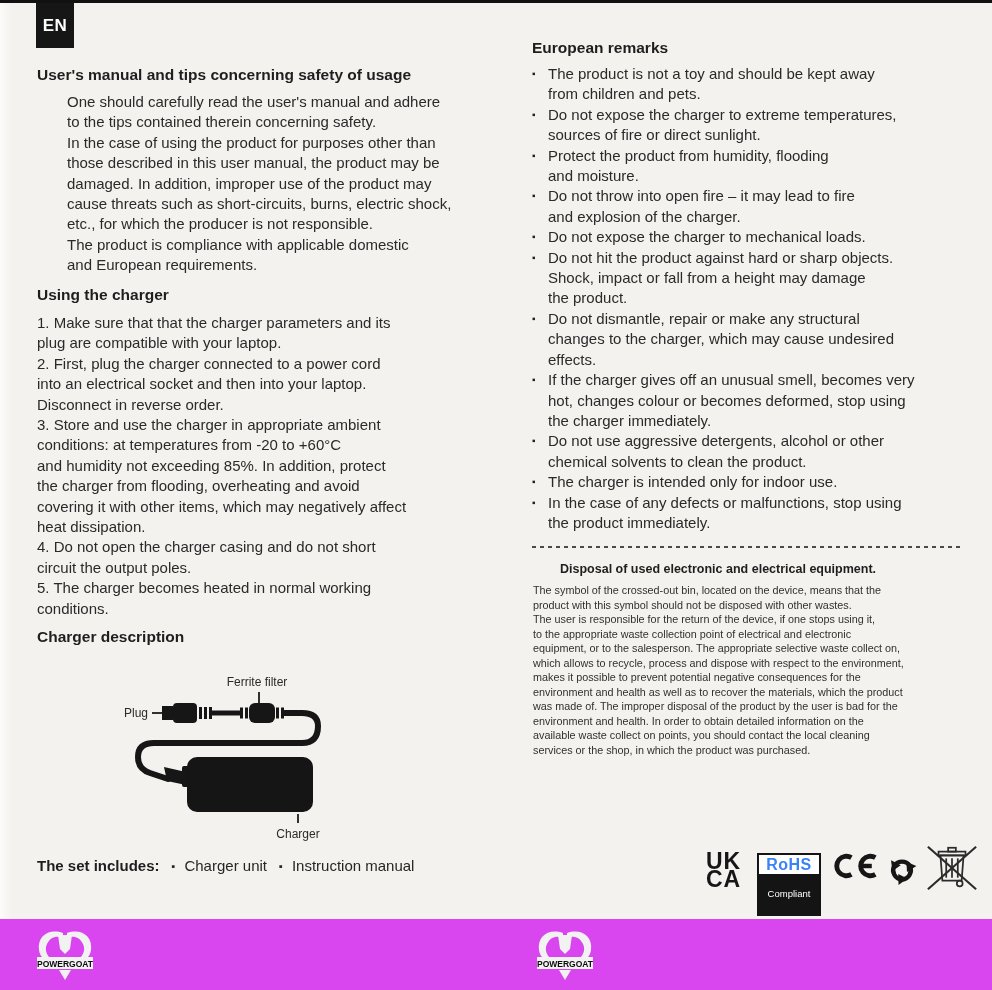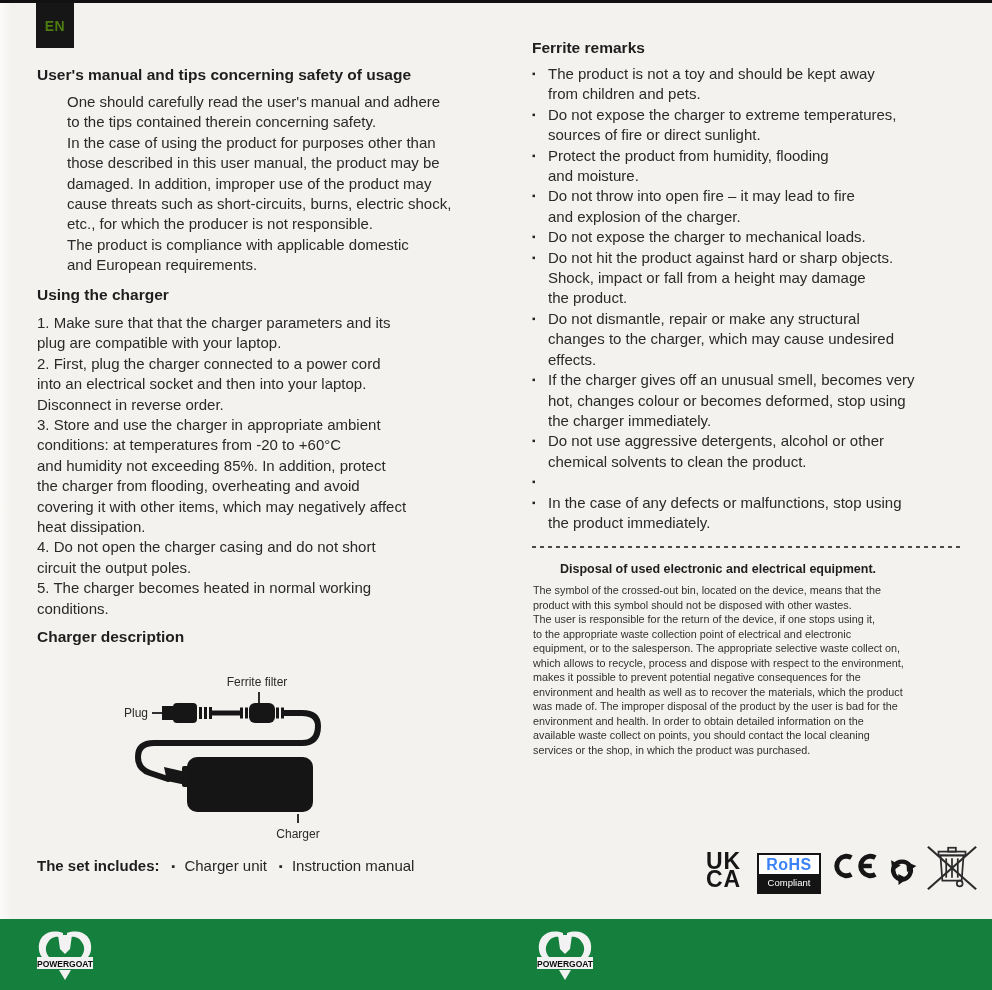--- a/index.html
+++ b/index.html
@@ -11,21 +11,21 @@
     color:#262626;
     overflow:hidden;
   }
   .page::before{ 
     content:"";position:absolute;left:0;top:0;width:12px;height:100%;
     background:linear-gradient(90deg,#fcfbf9, #f3f2ef);pointer-events:none;
   }
   .top-strip{position:absolute;left:0;top:0;width:100%;height:3px;background:#111;}
   .en-badge{
     position:absolute;left:36px;top:3px;width:38px;height:45px;
-    background:#161616;color:#4d7c0f;font-weight:bold;font-size:14px;
+    background:#161616;color:#ffffff;font-weight:bold;font-size:17px;
     display:flex;align-items:center;justify-content:center;letter-spacing:.5px;
   }
   .h-main{position:absolute;font-weight:bold;font-size:15.5px;color:#1e1e1e;white-space:nowrap;}
   .body-text{position:absolute;font-size:15px;line-height:20.4px;white-space:pre-line;color:#2a2a2a;}
   #lt-title{left:37px;top:66px;}
   #lt-intro{left:37px;top:92px;width:440px;margin-left:30px;}
   #lt-using-h{left:37px;top:286px;}
   #lt-using{left:37px;top:313px;width:440px;}
   #lt-desc-h{left:37px;top:628px;}
   #diagram{position:absolute;left:80px;top:662px;}
@@ -45,26 +45,26 @@
     position:absolute;left:532px;top:546px;width:428px;height:2px;
     background:repeating-linear-gradient(90deg,#4a4a4a 0 4px,transparent 4px 8px);
   }
   #rt-disp-h{left:533px;top:562px;font-size:12.5px;padding-left:27px;}
   #rt-disp{left:533px;top:583px;width:462px;font-size:10.8px;line-height:14.5px;color:#303030;}
   
   .badge{position:absolute;}
   .ukca{left:706px;top:852px;font-weight:bold;font-size:23px;line-height:18px;color:#161616;letter-spacing:1px;text-align:center;}
   .rohs{left:757px;top:853px;width:60px;border:2.5px solid #141414;background:#fff;text-align:center;}
   .rohs-top{font-weight:bold;font-size:16px;line-height:19px;color:#3b82f6;letter-spacing:.5px;}
-  .rohs-bottom{background:#141414;color:#fff;font-size:9.5px;line-height:12px;padding:3px 0;}
+  .rohs-bottom{background:#141414;color:#fff;font-size:9.5px;line-height:12px;padding:14px 0;}
   .ce{left:831px;top:853px;}
   .recycle{left:884px;top:851px;}
   .weee{left:925px;top:843px;}
   
-  .footer-bar{position:absolute;left:0;top:919px;width:992px;height:71px;background:#15803d;}
+  .footer-bar{position:absolute;left:0;top:919px;width:992px;height:71px;background:#d946ef;}
   .brand-logo{position:absolute;top:7px;}
   .brand-logo.l1{left:33px;}
   .brand-logo.l2{left:533px;}
 </style>
 </head>
 <body>
 
 <div class="page">
   <div class="top-strip"></div>
   <div class="en-badge">EN</div>
@@ -130,21 +130,21 @@
     </g>
     <rect x="107" y="95" width="126" height="55" rx="10" fill="#151515"></rect>
   </svg>
 
   <div class="set-line">
     <span class="set-label">The set includes:</span>
     <span class="set-item">Charger unit</span>
     <span class="set-item">Instruction manual</span>
   </div>
 
-  <div class="h-main" id="rt-h">Ferrite remarks</div>
+  <div class="h-main" id="rt-h">European remarks</div>
   <ul class="bullets">
     <li>
         <span class="bm">▪</span>
         <span class="bt">The product is not a toy and should be kept away
 from children and pets.</span>
       </li>
     <li>
         <span class="bm">▪</span>
         <span class="bt">Do not expose the charger to extreme temperatures,
 sources of fire or direct sunlight.</span>
@@ -181,20 +181,21 @@
 hot, changes colour or becomes deformed, stop using
 the charger immediately.</span>
       </li>
     <li>
         <span class="bm">▪</span>
         <span class="bt">Do not use aggressive detergents, alcohol or other
 chemical solvents to clean the product.</span>
       </li>
     <li>
         <span class="bm">▪</span>
+        <span class="bt">The charger is intended only for indoor use.</span>
       </li>
     <li>
         <span class="bm">▪</span>
         <span class="bt">In the case of any defects or malfunctions, stop using
 the product immediately.</span>
       </li>
   </ul>
 
   <div class="dashed-divider"></div>
   <div class="h-main" id="rt-disp-h">Disposal of used electronic and electrical equipment.</div>

